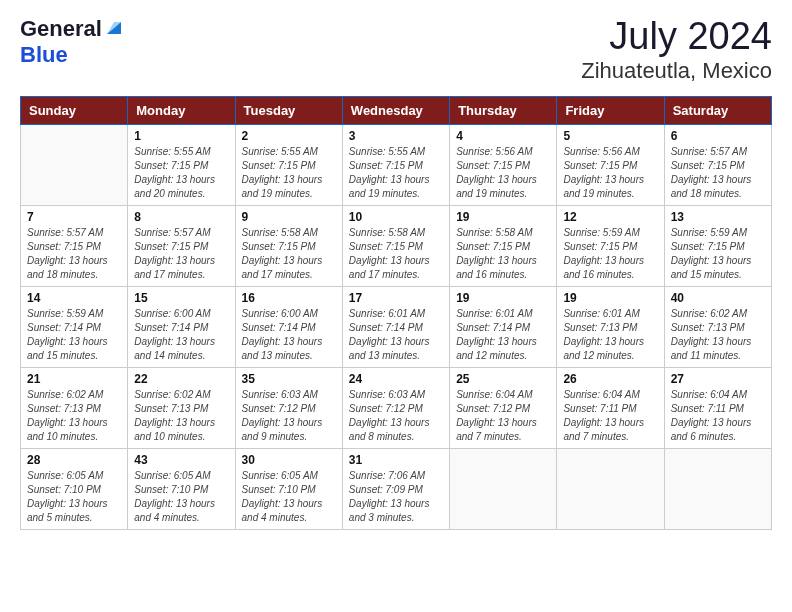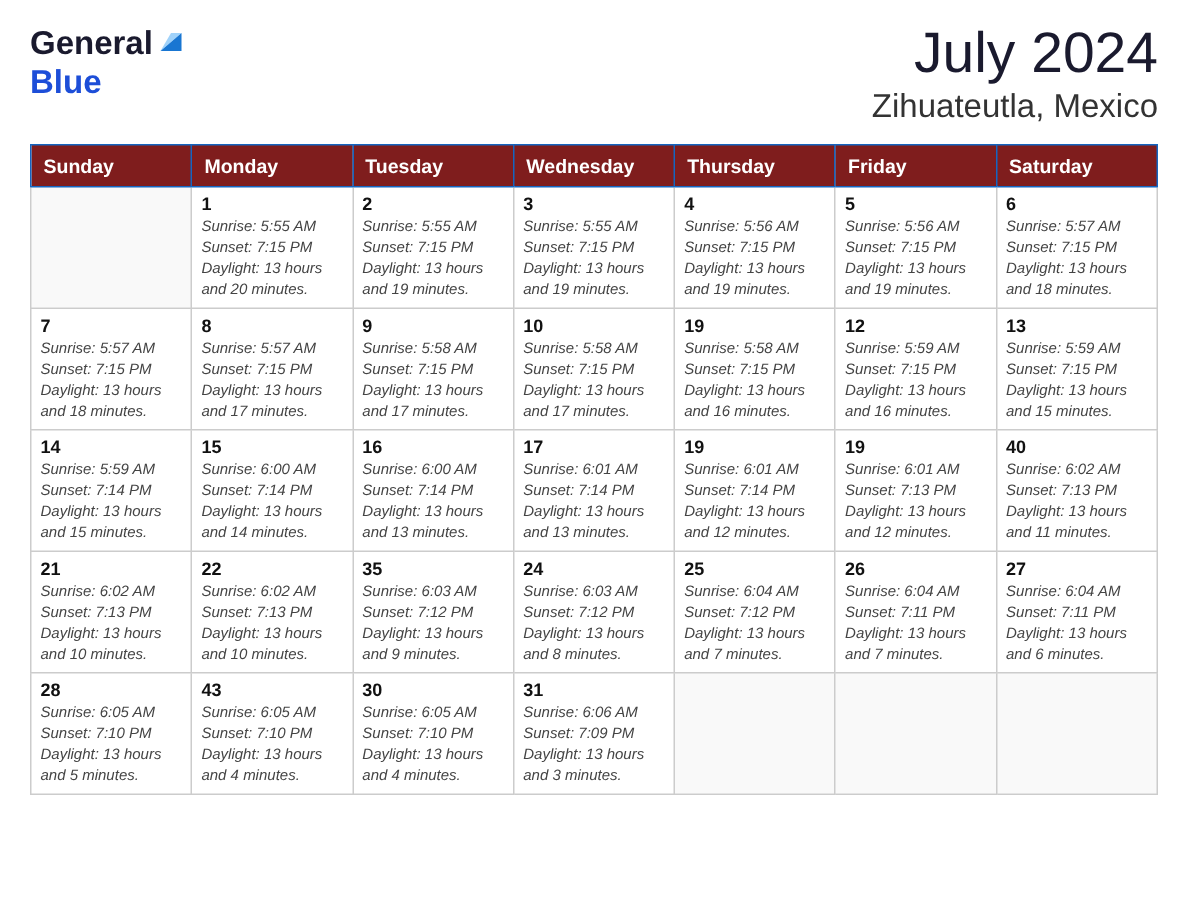--- a/index.html
+++ b/index.html
@@ -331,21 +331,21 @@
         </td>
         <td>
           <span class="day-num">30</span>
           <div class="cell-info" style="white-space: pre-line;">Sunrise: 6:05 AM
 Sunset: 7:10 PM
 Daylight: 13 hours
 and 4 minutes.</div>
         </td>
         <td>
           <span class="day-num">31</span>
-          <div class="cell-info" style="white-space: pre-line;">Sunrise: 6:06 AM
+          <div class="cell-info" style="white-space: pre-line;">Sunrise: 7:06 AM
 Sunset: 7:09 PM
 Daylight: 13 hours
 and 3 minutes.</div>
         </td>
         <td class="empty"></td>
         <td class="empty"></td>
         <td class="empty"></td>
       </tr>
     </tbody>
 </table>

